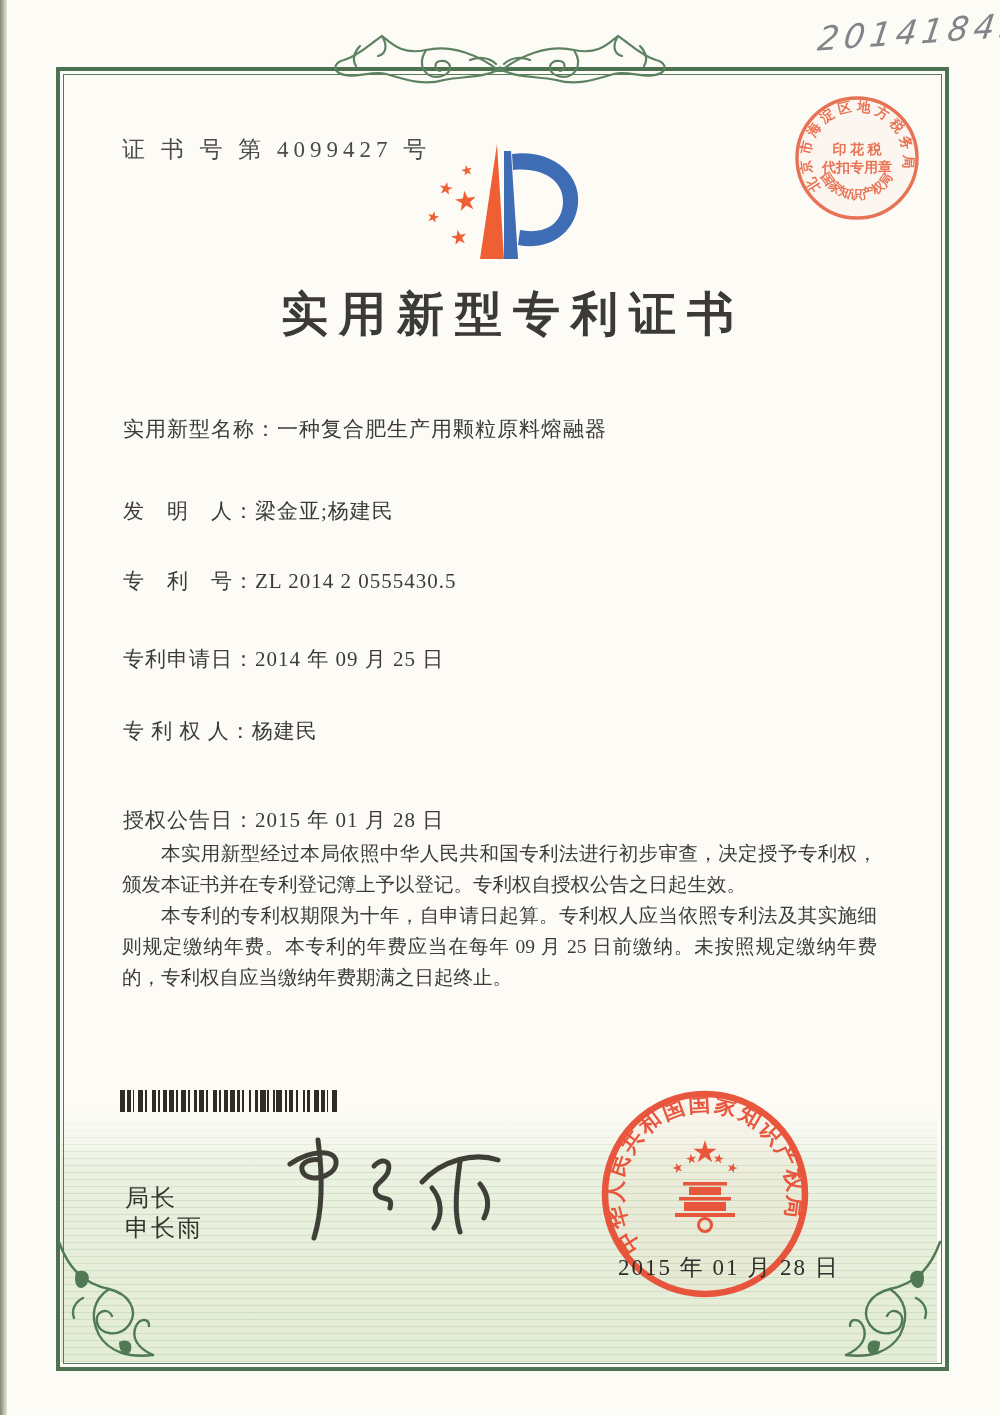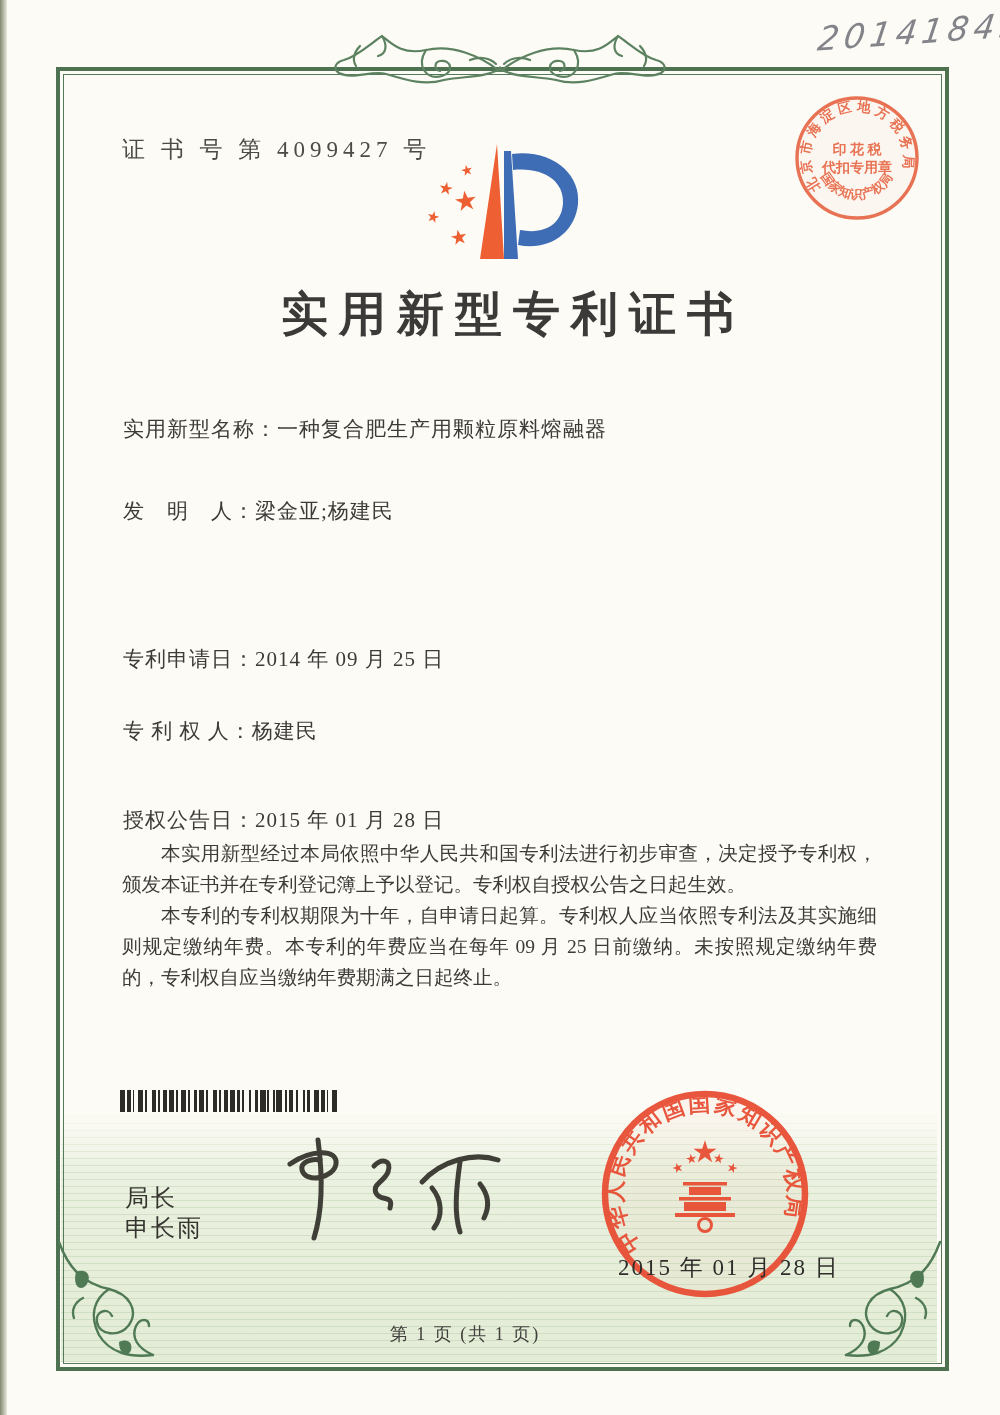--- a/index.html
+++ b/index.html
@@ -133,20 +133,23 @@
     </g>
   </svg>
 
   <div class="title">实用新型专利证书</div>
 
   <div class="field" style="top:415px">
     <span>实用新型名称：</span><span>一种复合肥生产用颗粒原料熔融器</span>
   </div>
   <div class="field" style="top:497px">
     <span>发　明　人：</span><span>梁金亚;杨建民</span>
+  </div>
+  <div class="field" style="top:567px">
+    <span>专　利　号：</span><span>ZL 2014 2 0555430.5</span>
   </div>
   <div class="field" style="top:645px">
     <span>专利申请日：</span><span>2014 年 09 月 25 日</span>
   </div>
   <div class="field" style="top:717px">
     <span>专 利 权 人：</span><span>杨建民</span>
   </div>
   <div class="field" style="top:806px">
     <span>授权公告日：</span><span>2015 年 01 月 28 日</span>
   </div>
@@ -265,15 +268,14 @@
       <rect x="92" y="101" width="32" height="8"></rect>
       <rect x="82" y="111" width="52" height="3.5"></rect>
       <rect x="87" y="116" width="42" height="9"></rect>
       <rect x="78" y="127" width="60" height="4"></rect>
       <circle cx="108" cy="139" r="6.5" fill="none" stroke="#e8492f" stroke-width="3"></circle>
     </g>
   </svg>
 
   <div class="issue-date">2015 年 01 月 28 日</div>
 
-  <div class="footer-line">第 1 页 (共 1 页)</div>
 
 </div>
 
 </body></html>

